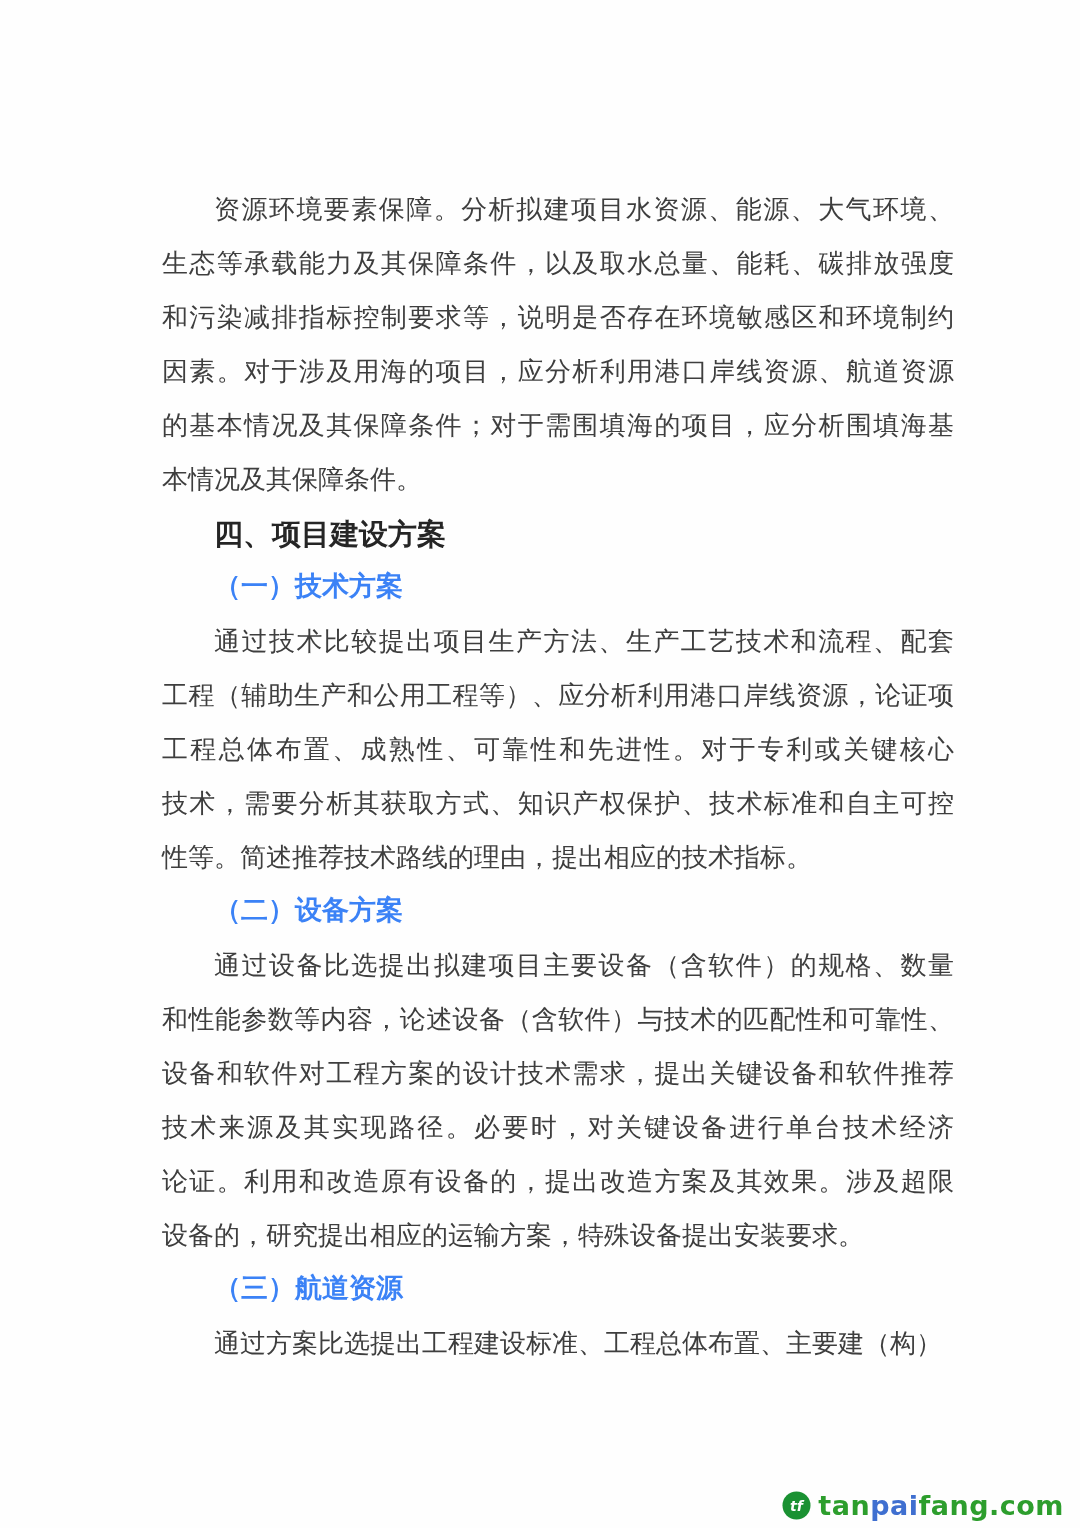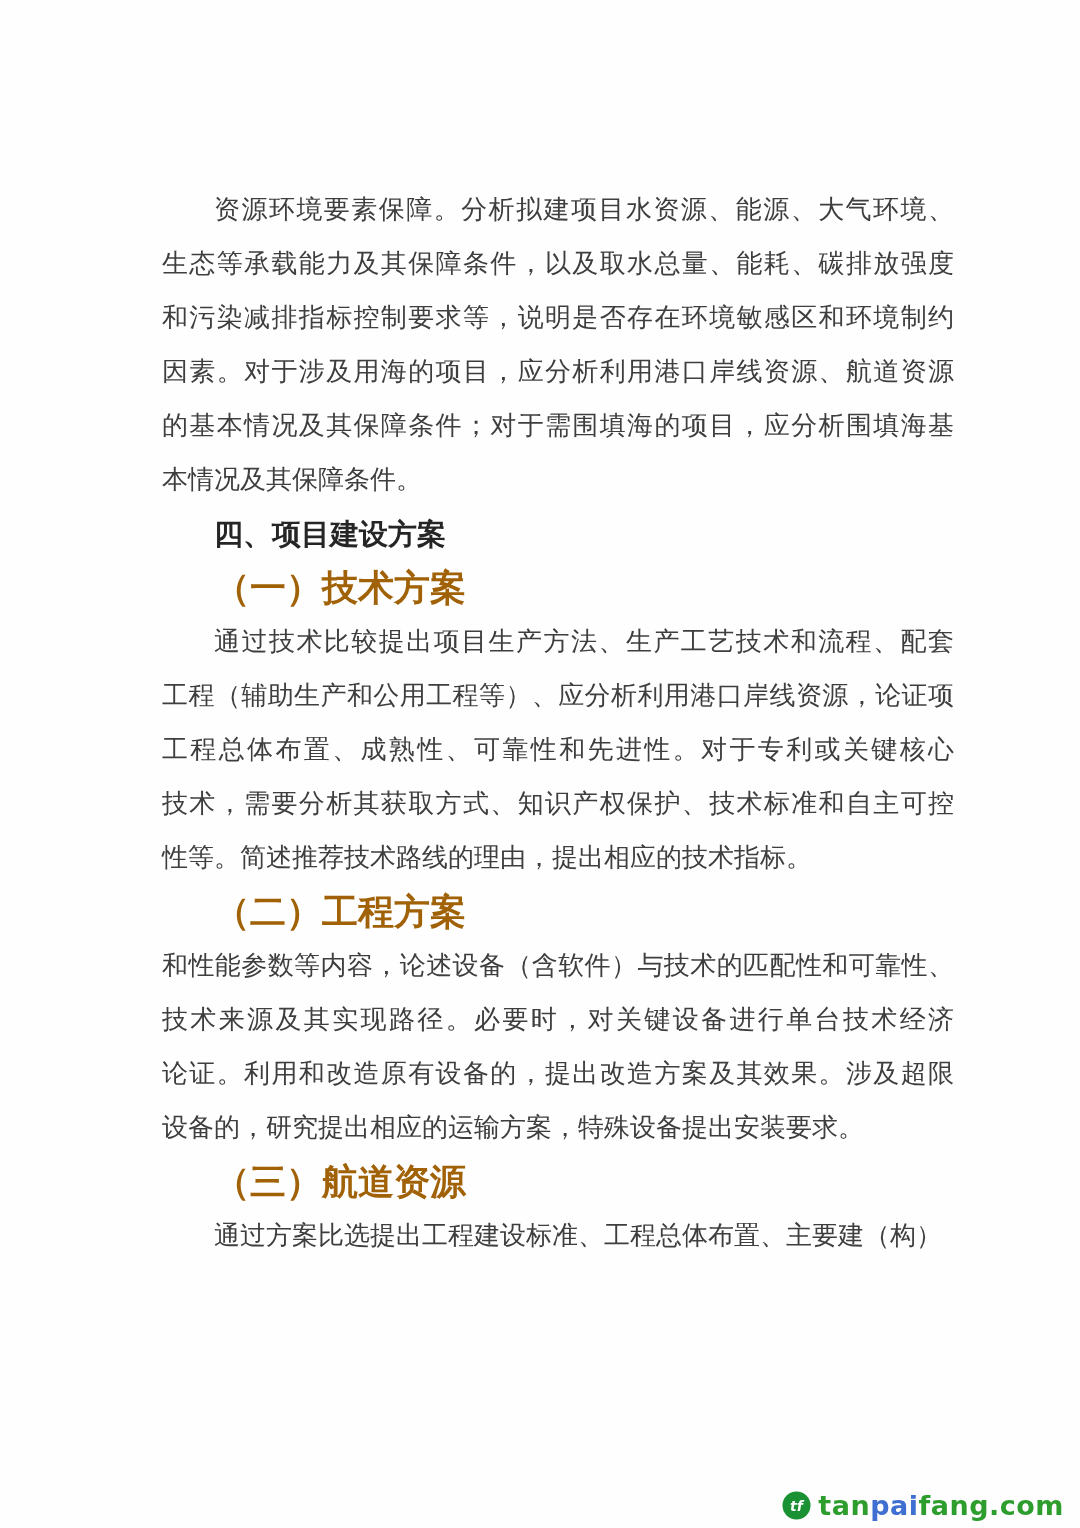--- a/index.html
+++ b/index.html
@@ -45,25 +45,25 @@
     color: #252525;
     text-indent: 52px;
     font-family: "Liberation Sans", "DejaVu Sans", sans-serif;
     text-align: right;
     text-align-last: left;
     white-space: nowrap;
   }
   .subheading {
     height: 54px;
     line-height: 54px;
-    font-size: 36px;
+    font-size: 27px;
     font-weight: bold;
-    color: #a16207;
+    color: #3b82f6;
     text-indent: 52px;
-    font-family: Liberation Serif, serif;
+    font-family: Liberation Mono, monospace;
     text-align: left;
     text-align-last: left;
     white-space: nowrap;
   }
   .watermark {
     position: absolute;
     right: 16px;
     bottom: 8px;
     display: flex;
     align-items: center;
@@ -105,24 +105,26 @@
     <div class="subheading">（一）技术方案</div>
 
     <div>
       <div class="line first">通过技术比较提出项目生产方法、生产工艺技术和流程、配套</div>
       <div class="line">工程（辅助生产和公用工程等）、应分析利用港口岸线资源，论证项</div>
       <div class="line">工程总体布置、成熟性、可靠性和先进性。对于专利或关键核心</div>
       <div class="line">技术，需要分析其获取方式、知识产权保护、技术标准和自主可控</div>
       <div class="line last">性等。简述推荐技术路线的理由，提出相应的技术指标。</div>
     </div>
 
-    <div class="subheading">（二）工程方案</div>
+    <div class="subheading">（二）设备方案</div>
 
     <div>
+      <div class="line first">通过设备比选提出拟建项目主要设备（含软件）的规格、数量</div>
       <div class="line">和性能参数等内容，论述设备（含软件）与技术的匹配性和可靠性、</div>
+      <div class="line">设备和软件对工程方案的设计技术需求，提出关键设备和软件推荐</div>
       <div class="line">技术来源及其实现路径。必要时，对关键设备进行单台技术经济</div>
       <div class="line">论证。利用和改造原有设备的，提出改造方案及其效果。涉及超限</div>
       <div class="line last">设备的，研究提出相应的运输方案，特殊设备提出安装要求。</div>
     </div>
 
     <div class="subheading">（三）航道资源</div>
 
     <div>
       <div class="line first last">通过方案比选提出工程建设标准、工程总体布置、主要建（构）</div>
     </div>

